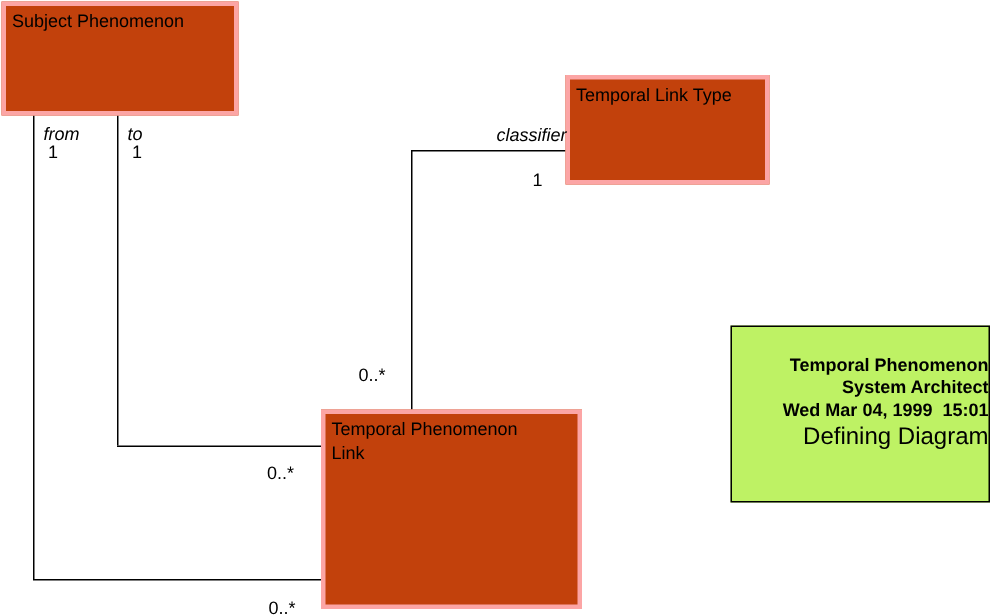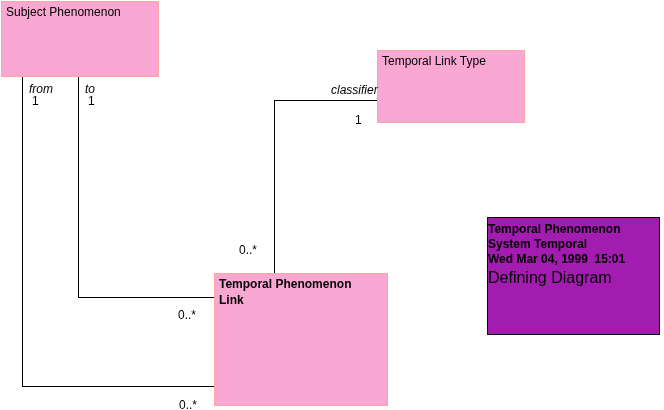--- a/index.html
+++ b/index.html
@@ -11,51 +11,51 @@
     width: 664px;
     height: 410px;
     background: #ffffff;
     overflow: hidden;
     color: #000000;
     font-size: 12px;
   }
 
   .class-box {
     position: absolute;
-    border: 1px solid #fca5a5;
-    background: #f9a8d4;
+    border: 3px solid #fca5a5;
+    background: #c2410c;
   }
   .class-name {
     display: block;
     padding: 2px 0 0 4px;
     font-size: 12px;
     line-height: 16px;
     white-space: normal;
   }
-  .class-name.bold { font-weight: bold; }
+  .class-name.bold { font-weight: normal; }
 
   .edge {
     position: absolute;
     background: #000000;
   }
 
   .lbl {
     position: absolute;
     font-size: 12px;
     line-height: 12px;
     white-space: pre;
   }
   .lbl.role { font-style: italic; }
 
   .note-box {
     position: absolute;
     border: 1px solid #000000;
-    background: #a21caf;
-    text-align: left;
-    padding-top: 4px;
+    background: #bef264;
+    text-align: right;
+    padding-top: 18px;
   }
   .note-title { font-weight: bold; font-size: 12px; line-height: 15px; white-space: pre; }
   .note-divider {
     display: flex;
     align-items: center;
     margin-top: 5px;
     height: 12px;
   }
   .note-divider .rule { flex: 1; height: 1px; background: #000000; }
   .note-divider .divider-text { margin: 0 4px; font-size: 12px; line-height: 12px; }
@@ -70,21 +70,21 @@
   <div class="edge" style="left:22px;  top:386px; width:192px; height:1px;"></div>
   <div class="edge" style="left:78px;  top:77px;  width:1px;   height:220px;"></div>
   <div class="edge" style="left:78px;  top:297px; width:136px; height:1px;"></div>
   <div class="edge" style="left:274px; top:100px; width:103px; height:1px;"></div>
   <div class="edge" style="left:274px; top:100px; width:1px;   height:173px;"></div>
 
   <div class="class-box" style="left:1px; top:1px; width:158px; height:76px;">
     <span class="class-name">Subject Phenomenon</span>
   </div>
 
-  <div class="class-box" style="left:377px; top:50px; width:148px; height:73px;">
+  <div class="class-box" style="left:377px; top:50px; width:136px; height:73px;">
     <span class="class-name">Temporal Link Type</span>
   </div>
 
   <div class="class-box" style="left:214px; top:273px; width:174px; height:133px;">
     <span class="class-name bold" style="width:150px;">Temporal Phenomenon Link</span>
   </div>
 
   <span class="lbl role" style="left:29px; top:83px;font-style:italic;">from</span>
   <span class="lbl" style="left:32px; top:95px;">1</span>
   <span class="lbl" style="left:179px; top:399px;">0..*</span>
@@ -92,18 +92,18 @@
   <span class="lbl role" style="left:85px; top:83px;text-align:right;">to</span>
   <span class="lbl" style="left:88px; top:95px;">1</span>
   <span class="lbl" style="left:178px; top:309px;">0..*</span>
 
   <span class="lbl role" style="left:311px; top:84px;margin-left:20px;">classifier</span>
   <span class="lbl" style="left:355px; top:114px;">1</span>
   <span class="lbl" style="left:239px; top:244px;">0..*</span>
 
   <div class="note-box" style="left:487px; top:217px; width:173px; height:118px;">
     <div class="note-title">Temporal Phenomenon</div>
-    <div class="note-title">System Temporal</div>
+    <div class="note-title">System Architect</div>
     <div class="note-title">Wed Mar 04, 1999  15:01</div>
     <div class="note-body">Defining Diagram</div>
   </div>
 
 </div>
 
 </body></html>

